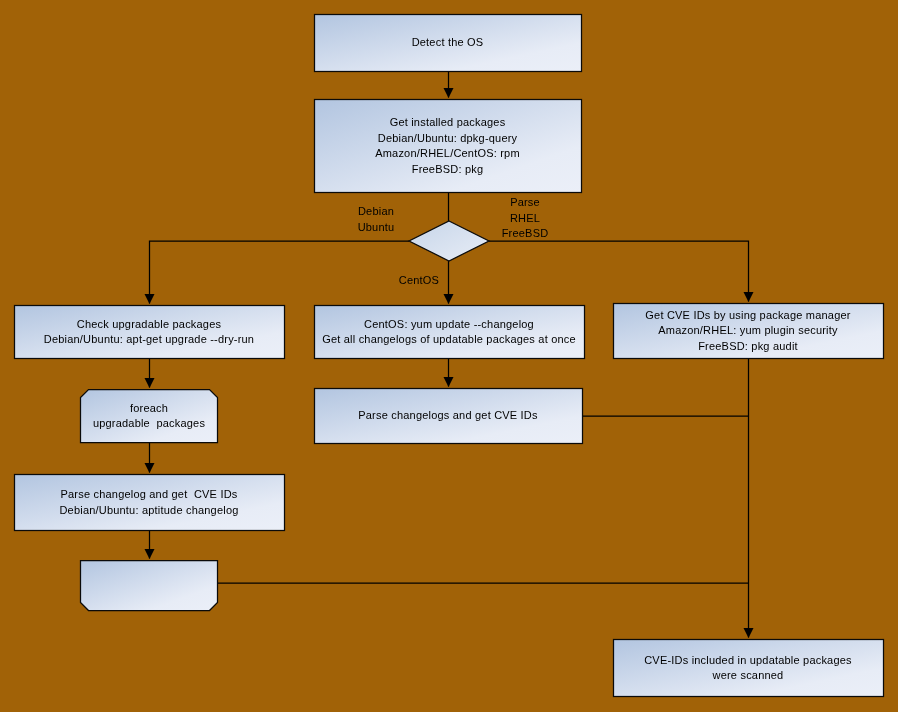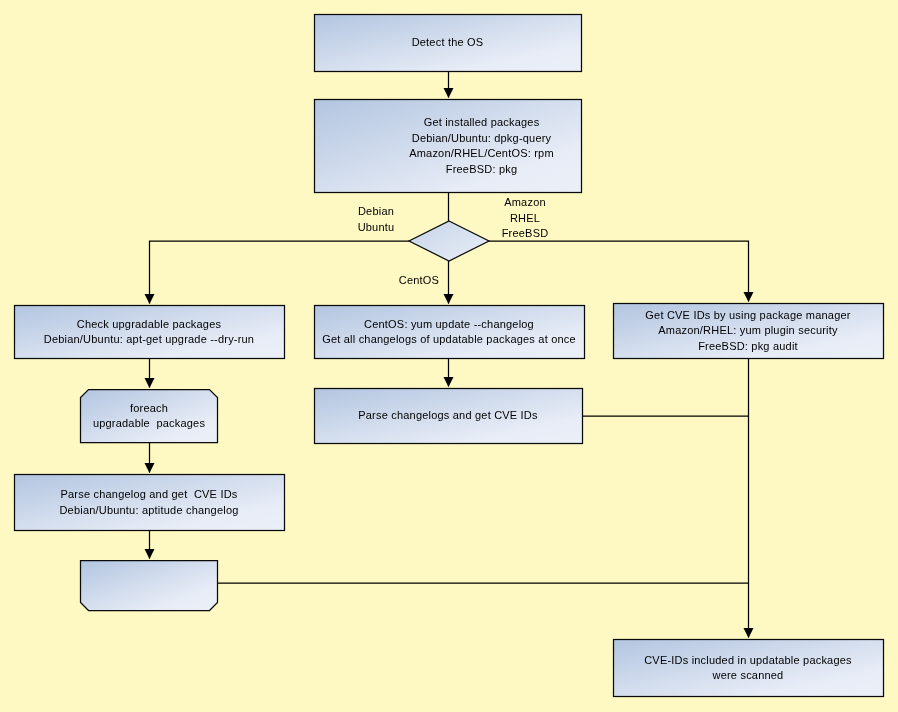--- a/index.html
+++ b/index.html
@@ -1,20 +1,20 @@
 <!DOCTYPE html>
 <html><head>
 <meta charset="utf-8">
 <style>
   html, body { margin: 0; padding: 0; background: #ffffff; }
   .stage {
     position: relative;
     width: 898px;
     height: 712px;
-    background: #fef9c3;
+    background: #a16207;
     font-family: "Liberation Sans", sans-serif;
     overflow: hidden;
   }
   .stage svg { position: absolute; left: 0; top: 0; }
   .node-shape { fill: url(#boxGrad); stroke: #0a0a0a; stroke-width: 1.25; }
   .diamond-shape { fill: url(#diamondGrad); stroke: #0a0a0a; stroke-width: 1.25; }
   .connector { fill: none; stroke: #000000; stroke-width: 1.25; }
   .arrowhead { fill: #000000; }
   .node-label {
     position: absolute;
@@ -83,21 +83,21 @@
     <rect class="node-shape" x="314.5" y="305.5" width="270" height="53"></rect>
     <rect class="node-shape" x="314.5" y="388.5" width="268" height="55"></rect>
     <rect class="node-shape" x="613.5" y="303.5" width="270" height="55"></rect>
     <rect class="node-shape" x="613.5" y="639.5" width="270" height="57"></rect>
   </svg>
 
   <div class="node-label" style="left:314px; top:14px;  width:267px; height:58px;">
       <div class="tline">Detect the OS</div>
     </div>
 
-  <div class="node-label" style="left:314px; top:99px;  width:267px; height:94px;padding-left:34px;">
+  <div class="node-label" style="left:314px; top:99px;  width:267px; height:94px;">
       <div class="tline">Get installed packages</div>
       <div class="tline">Debian/Ubuntu: dpkg-query</div>
       <div class="tline">Amazon/RHEL/CentOS: rpm</div>
       <div class="tline">FreeBSD: pkg</div>
     </div>
 
   <div class="node-label" style="left:14px;  top:305px; width:270px; height:54px;">
       <div class="tline">Check upgradable packages</div>
       <div class="tline">Debian/Ubuntu: apt-get upgrade --dry-run</div>
     </div>
@@ -132,21 +132,21 @@
       <div class="tline">Amazon/RHEL: yum plugin security</div>
       <div class="tline">FreeBSD: pkg audit</div>
     </div>
 
   <div class="edge-label" style="left:340px; top:204px; width:72px;">
       <div class="tline">Debian</div>
       <div class="tline">Ubuntu</div>
     </div>
 
   <div class="edge-label" style="left:489px; top:195px; width:72px;">
-      <div class="tline">Amazon</div>
+      <div class="tline">Parse</div>
       <div class="tline">RHEL</div>
       <div class="tline">FreeBSD</div>
     </div>
 
   <div class="edge-label" style="left:383px; top:273px; width:72px;">
       <div class="tline">CentOS</div>
     </div>
 
 </div>
 

